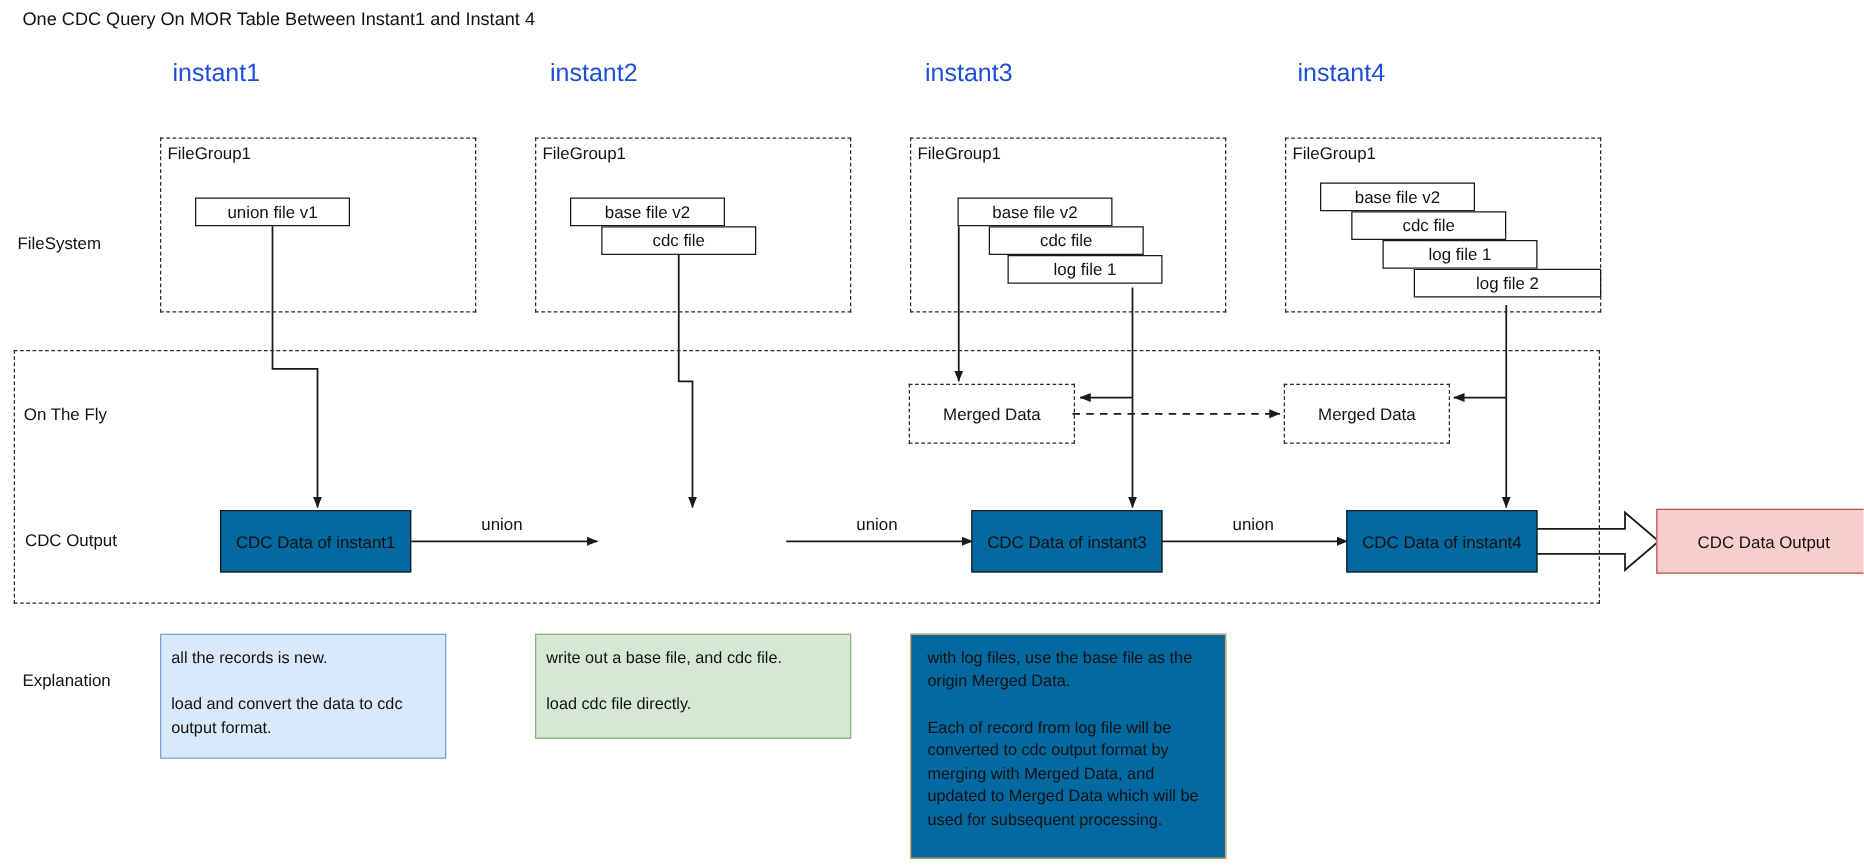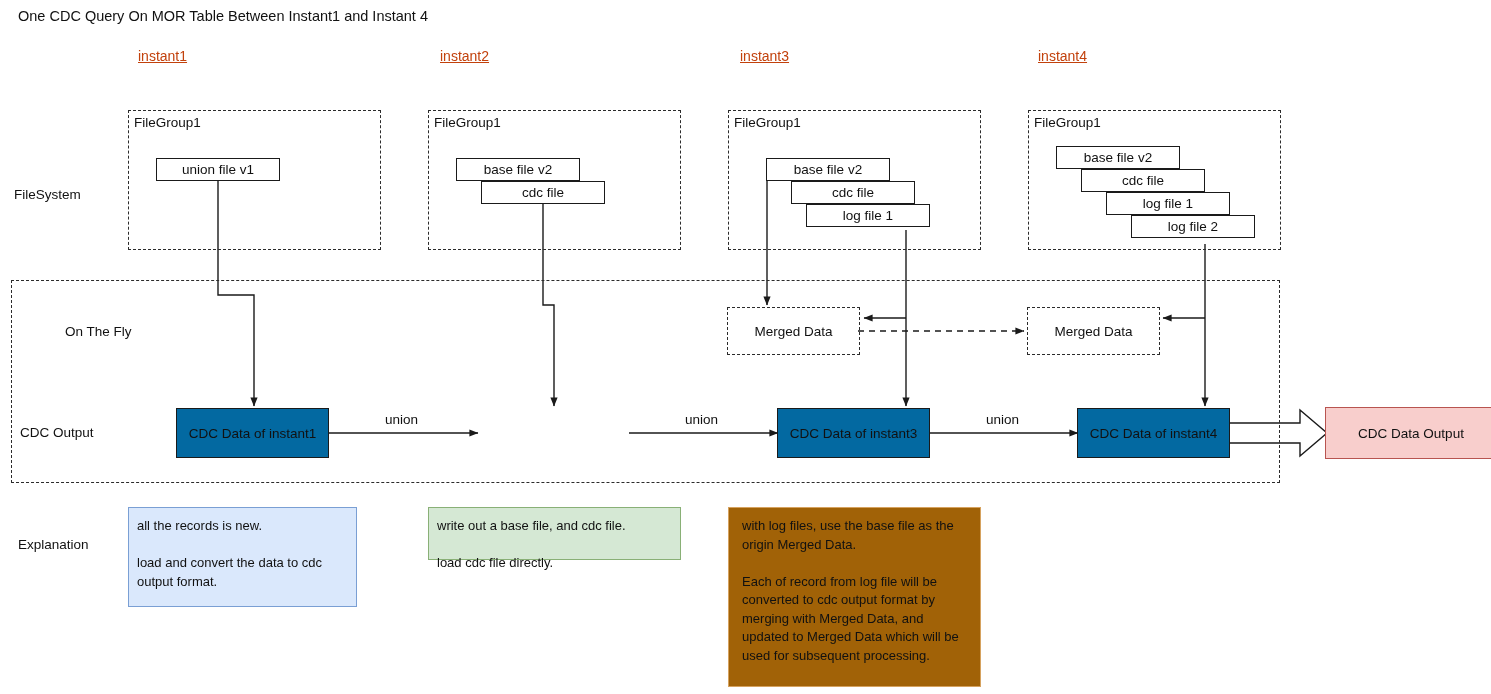--- a/index.html
+++ b/index.html
@@ -4,21 +4,21 @@
 <title>CDC Query Diagram</title>
 <style>
   html,body{margin:0;padding:0;background:#ffffff;}
   body{font-family:"Liberation Sans","DejaVu Sans",sans-serif;color:#000;}
   #canvas{position:relative;width:1491px;height:694px;overflow:hidden;background:#fff;}
 
   .abs{position:absolute;box-sizing:border-box;}
 
   
   .title{font-size:14.5px;color:#111;white-space:nowrap;}
-  .col-label{font-size:14px;color:#c2410c;white-space:nowrap;text-decoration:underline;}
+  .col-label{font-size:20px;color:#1d4ed8;white-space:nowrap;}
   .row-label{font-size:13.5px;color:#111;white-space:nowrap;}
   .edge-label{font-size:13.5px;color:#111;white-space:nowrap;}
 
   
   .filegroup{
     border:1.6px dashed #2b2b2b;
     background:transparent;
   }
   .filegroup .fg-title{
     position:absolute;left:5px;top:4px;
@@ -57,21 +57,21 @@
 
   
   .expl{
     border:1.2px solid #888;
     font-size:13px;line-height:18.5px;color:#111;
     padding:9px 8px 8px 8px;
     white-space:pre-line;
   }
   .expl.blue  {background:#dae8fc;border-color:#7a9fd4;}
   .expl.green {background:#d5e8d4;border-color:#89b076;}
-  .expl.orange{background:#a16207;border-color:#d6a25f;padding-left:13px;}
+  .expl.orange{background:#0369a1;border-color:#d6a25f;padding-left:13px;}
   .expl.yellow{background:#fdf2cd;border-color:#d6b656;}
 
   
   #wires{position:absolute;left:0;top:0;width:1491px;height:694px;pointer-events:none;}
 </style>
 </head>
 <body>
 
 <div id="canvas">
 
@@ -115,21 +115,21 @@
   </svg>
 
   <div class="abs title" style="left:18px;top:8px;">One CDC Query On MOR Table Between Instant1 and Instant 4</div>
 
   <div class="abs col-label" style="left:138px;top:48px;">instant1</div>
   <div class="abs col-label" style="left:440px;top:48px;">instant2</div>
   <div class="abs col-label" style="left:740px;top:48px;">instant3</div>
   <div class="abs col-label" style="left:1038px;top:48px;text-align:center;">instant4</div>
 
   <div class="abs row-label" style="left:14px;top:187px;">FileSystem</div>
-  <div class="abs row-label" style="left:19px;top:324px;margin-left:46px;">On The Fly</div>
+  <div class="abs row-label" style="left:19px;top:324px;">On The Fly</div>
   <div class="abs row-label" style="left:20px;top:425px;">CDC Output</div>
   <div class="abs row-label" style="left:18px;top:537px;">Explanation</div>
 
   <div class="abs bigbox" style="left:11px;top:280px;width:1269px;height:203px;"></div>
 
   <div class="abs filegroup" style="left:128px;top:110px;width:253px;height:140px;">
     <span class="fg-title">FileGroup1</span>
   </div>
   <div class="abs filebox" style="left:156px;top:158px;width:124px;height:23px;">union file v1</div>
 
@@ -145,38 +145,38 @@
   <div class="abs filebox" style="left:766px;top:158px;width:124px;height:23px;">base file v2</div>
   <div class="abs filebox" style="left:791px;top:181px;width:124px;height:23px;">cdc file</div>
   <div class="abs filebox" style="left:806px;top:204px;width:124px;height:23px;">log file 1</div>
 
   <div class="abs filegroup" style="left:1028px;top:110px;width:253px;height:140px;">
     <span class="fg-title">FileGroup1</span>
   </div>
   <div class="abs filebox" style="left:1056px;top:146px;width:124px;height:23px;">base file v2</div>
   <div class="abs filebox" style="left:1081px;top:169px;width:124px;height:23px;">cdc file</div>
   <div class="abs filebox" style="left:1106px;top:192px;width:124px;height:23px;">log file 1</div>
-  <div class="abs filebox" style="left:1131px;top:215px;width:124px;height:23px;">log file 2</div>
+  <div class="abs filebox" style="left:1131px;top:215px;width:150px;height:23px;">log file 2</div>
 
   <div class="abs merged" style="left:727px;top:307px;width:133px;height:48px;">Merged Data</div>
   <div class="abs merged" style="left:1027px;top:307px;width:133px;height:48px;">Merged Data</div>
 
   <div class="abs cdcbox" style="left:176px;top:408px;width:153px;height:50px;">CDC Data of instant1</div>
   <div class="abs cdcbox" style="left:777px;top:408px;width:153px;height:50px;">CDC Data of instant3</div>
   <div class="abs cdcbox" style="left:1077px;top:408px;width:153px;height:50px;">CDC Data of instant4</div>
 
   <div class="abs edge-label" style="left:385px;top:412px;">union</div>
   <div class="abs edge-label" style="left:685px;top:412px;">union</div>
   <div class="abs edge-label" style="left:986px;top:412px;">union</div>
 
   <div class="abs outbox" style="left:1325px;top:407px;width:172px;height:52px;">CDC Data Output</div>
 
   <div class="abs expl blue" style="left:128px;top:507px;width:229px;height:100px;">all the records is new.
 
 load and convert the data to cdc output format.</div>
-  <div class="abs expl green" style="left:428px;top:507px;width:253px;height:53px;">write out a base file, and cdc file.
+  <div class="abs expl green" style="left:428px;top:507px;width:253px;height:84px;">write out a base file, and cdc file.
 
 load cdc file directly.</div>
   <div class="abs expl orange" style="left:728px;top:507px;width:253px;height:180px;">with log files, use the base file as the origin Merged Data.
 
 Each of record from log file will be converted to cdc output format by merging with Merged Data, and updated to Merged Data which will be used for subsequent processing.</div>
 
 </div>
 
 </body></html>

